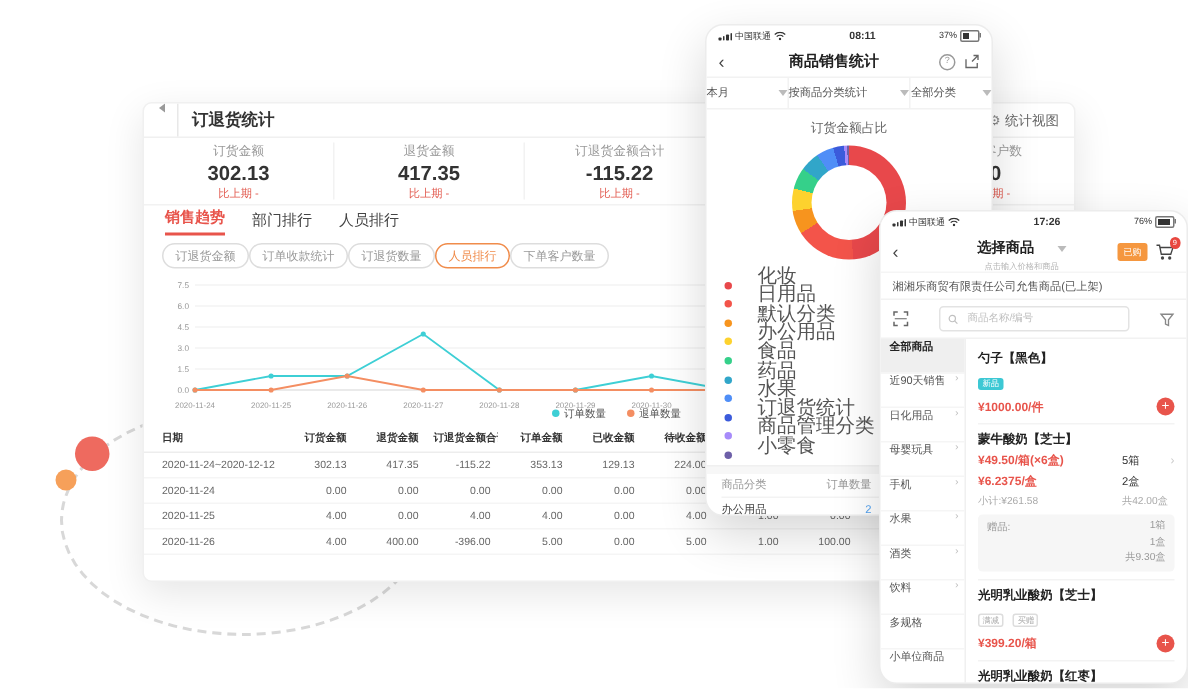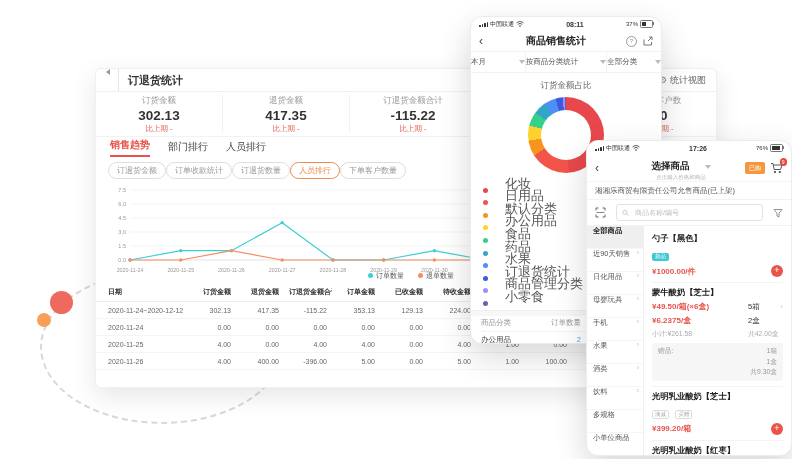--- a/index.html
+++ b/index.html
@@ -100,21 +100,21 @@
   .onav{height:26px;display:flex;align-items:center;padding:0 8px;position:relative;border-bottom:1px solid #f5f5f5;}
   .onav-center{position:absolute;left:40px;right:56px;text-align:center;}
   .onav-title{font-size:9.5px;font-weight:bold;color:#222;display:inline-flex;align-items:center;gap:15px;}
   .onav-sub{font-size:5.5px;color:#b5b5b5;margin-top:1px;}
   .onav-right{margin-left:auto;display:flex;align-items:center;gap:5px;}
   .pill{background:#f5973f;color:#fff;font-size:6px;border-radius:2px;padding:1.5px 4px;}
   .cart{position:relative;}
   .cart-badge{position:absolute;top:-4px;right:-4px;background:#e8473f;color:#fff;font-size:5px;
     width:7.5px;height:7.5px;border-radius:50%;display:flex;align-items:center;justify-content:center;}
   .notice{font-size:7.5px;color:#555;padding:4px 8px 3px;border-bottom:1px solid #f2f2f2;}
-  .searchbar{display:flex;align-items:center;gap:10px;padding:4px 8px;border-bottom:1px solid #f2f2f2;}
+  .searchbar{display:flex;align-items:center;gap:20px;padding:4px 8px;border-bottom:1px solid #f2f2f2;}
   .search-box{flex:1;display:flex;align-items:center;gap:4px;border:1px solid #e3e3e3;border-radius:3px;
     height:15px;padding:0 5px;}
   .search-box input{border:none;outline:none;width:100%;font-size:7px;color:#666;background:transparent;
     font-family:inherit;}
   .search-box input::placeholder{color:#c0c0c0;}
   .obody{display:flex;height:calc(100% - 80px);}
   .osidebar{width:56px;border-right:1px solid #f0f0f0;}
   .oside-item{height:22px;display:flex;padding:0 4px 0 6px;
     border-bottom:1px solid #f5f5f5;font-size:7.3px;color:#555;cursor:pointer;}
   .oside-item.active{background:#efefef;color:#222;font-weight:bold;}

